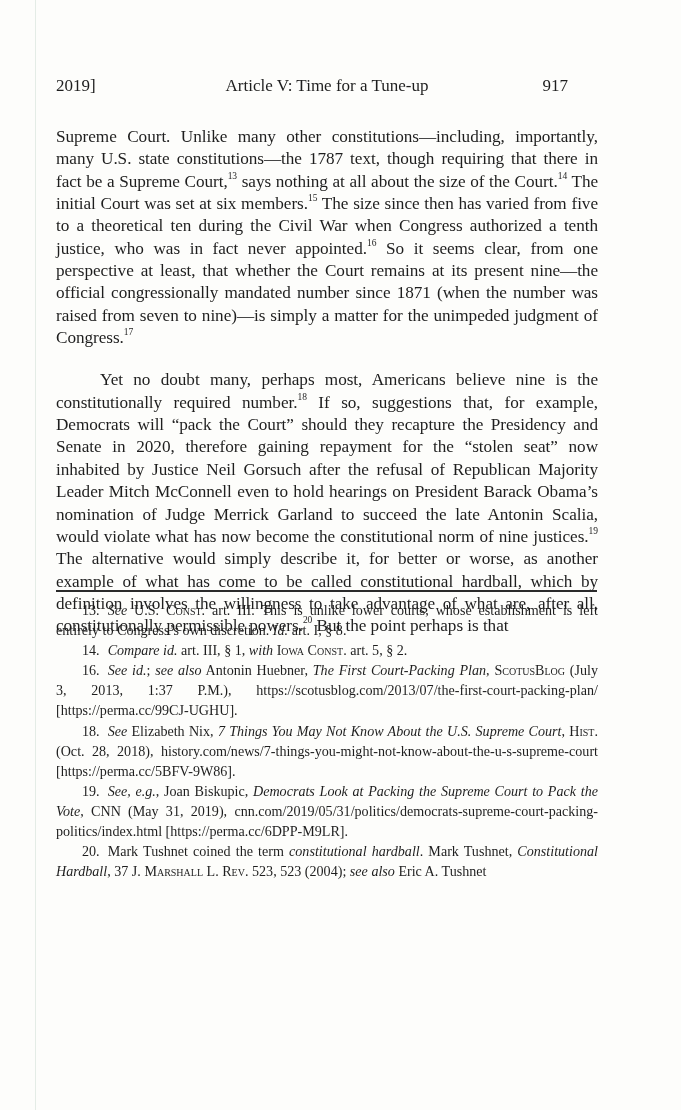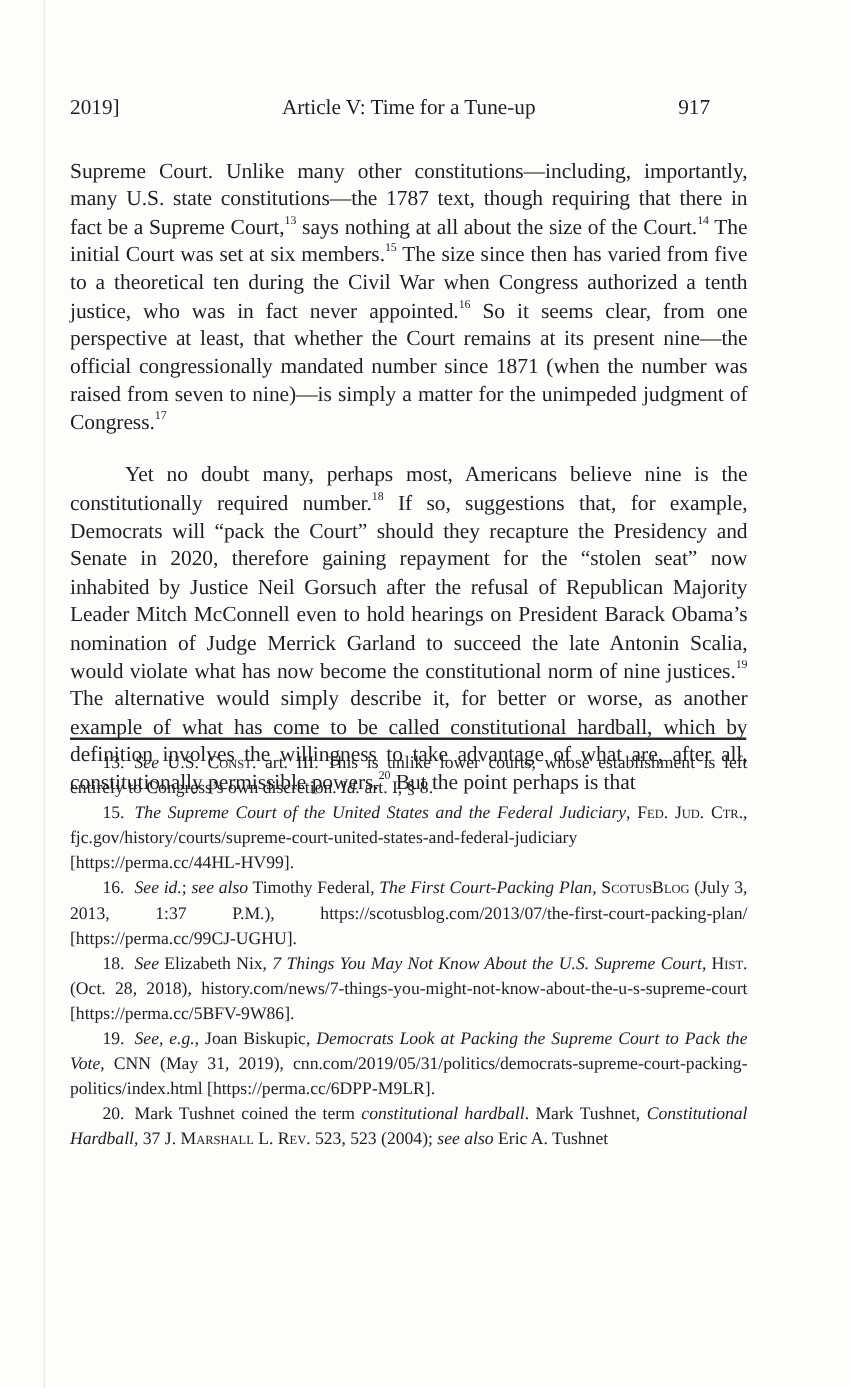--- a/index.html
+++ b/index.html
@@ -105,19 +105,19 @@
 
   <div class="body-text">
     <p><span>Supreme Court. Unlike many other constitutions—including, importantly, many U.S. state constitutions—the 1787 text, though requiring that there in fact be a Supreme Court,</span><sup>13</sup><span> says nothing at all about the size of the Court.</span><sup>14</sup><span> The initial Court was set at six members.</span><sup>15</sup><span> The size since then has varied from five to a theoretical ten during the Civil War when Congress authorized a tenth justice, who was in fact never appointed.</span><sup>16</sup><span> So it seems clear, from one perspective at least, that whether the Court remains at its present nine—the official congressionally mandated number since 1871 (when the number was raised from seven to nine)—is simply a matter for the unimpeded judgment of Congress.</span><sup>17</sup></p>
     <p><span>Yet no doubt many, perhaps most, Americans believe nine is the constitutionally required number.</span><sup>18</sup><span> If so, suggestions that, for example, Democrats will “pack the Court” should they recapture the Presidency and Senate in 2020, therefore gaining repayment for the “stolen seat” now inhabited by Justice Neil Gorsuch after the refusal of Republican Majority Leader Mitch McConnell even to hold hearings on President Barack Obama’s nomination of Judge Merrick Garland to succeed the late Antonin Scalia, would violate what has now become the constitutional norm of nine justices.</span><sup>19</sup><span> The alternative would simply describe it, for better or worse, as another example of what has come to be called constitutional hardball, which by definition involves the willingness to take advantage of what are, after all, constitutionally permissible powers.</span><sup>20</sup><span> But the point perhaps is that</span></p>
   </div>
 
   <div class="divider"></div>
 
   <div class="footnotes">
       <p class="fn"><span class="num">13.</span><span class="it">See</span><span> U.S. </span><span class="sc">Const</span><span>. art. III. This is unlike lower courts, whose establishment is left entirely to Congress’s own discretion. </span><span class="it">Id.</span><span> art. I, § 8.</span></p>
-      <p class="fn"><span class="num">15.</span><span class="it">The Supreme Court of the United States and the Federal Judiciary</span><span>, </span><span class="sc">Fed. Jud. Ctr</span><span>., fjc.gov/history/courts/supreme-court-united-states-and-federal-judiciary [https://perma.cc/44HL-HV99].</span></p>
-      <p class="fn"><span class="num">16.</span><span class="it">See id.</span><span>; </span><span class="it">see also</span><span> Timothy Federal, </span><span class="it">The First Court-Packing Plan</span><span>, </span><span class="sc">ScotusBlog</span><span> (July 3, 2013, 1:37 P.M.), https://scotusblog.com/2013/07/the-first-court-packing-plan/ [https://perma.cc/99CJ-UGHU].</span></p>
+      <p class="fn"><span class="num">14.</span><span class="it">Compare id.</span><span> art. III, § 1, </span><span class="it">with</span><span> </span><span class="sc">Iowa Const</span><span>. art. 5, § 2.</span></p>
+      <p class="fn"><span class="num">16.</span><span class="it">See id.</span><span>; </span><span class="it">see also</span><span> Antonin Huebner, </span><span class="it">The First Court-Packing Plan</span><span>, </span><span class="sc">ScotusBlog</span><span> (July 3, 2013, 1:37 P.M.), https://scotusblog.com/2013/07/the-first-court-packing-plan/ [https://perma.cc/99CJ-UGHU].</span></p>
       <p class="fn"><span class="num">18.</span><span class="it">See</span><span> Elizabeth Nix, </span><span class="it">7 Things You May Not Know About the U.S. Supreme Court</span><span>, </span><span class="sc">Hist</span><span>. (Oct. 28, 2018), history.com/news/7-things-you-might-not-know-about-the-u-s-supreme-court [https://perma.cc/5BFV-9W86].</span></p>
       <p class="fn"><span class="num">19.</span><span class="it">See, e.g.</span><span>, Joan Biskupic, </span><span class="it">Democrats Look at Packing the Supreme Court to Pack the Vote</span><span>, CNN (May 31, 2019), cnn.com/2019/05/31/politics/democrats-supreme-court-packing-politics/index.html [https://perma.cc/6DPP-M9LR].</span></p>
       <p class="fn"><span class="num">20.</span><span>Mark Tushnet coined the term </span><span class="it">constitutional hardball</span><span>. Mark Tushnet, </span><span class="it">Constitutional Hardball</span><span>, 37 J. </span><span class="sc">Marshall L. Rev</span><span>. 523, 523 (2004); </span><span class="it">see also</span><span> Eric A. Tushnet</span></p>
     </div>
 </div>
 
 </body></html>

